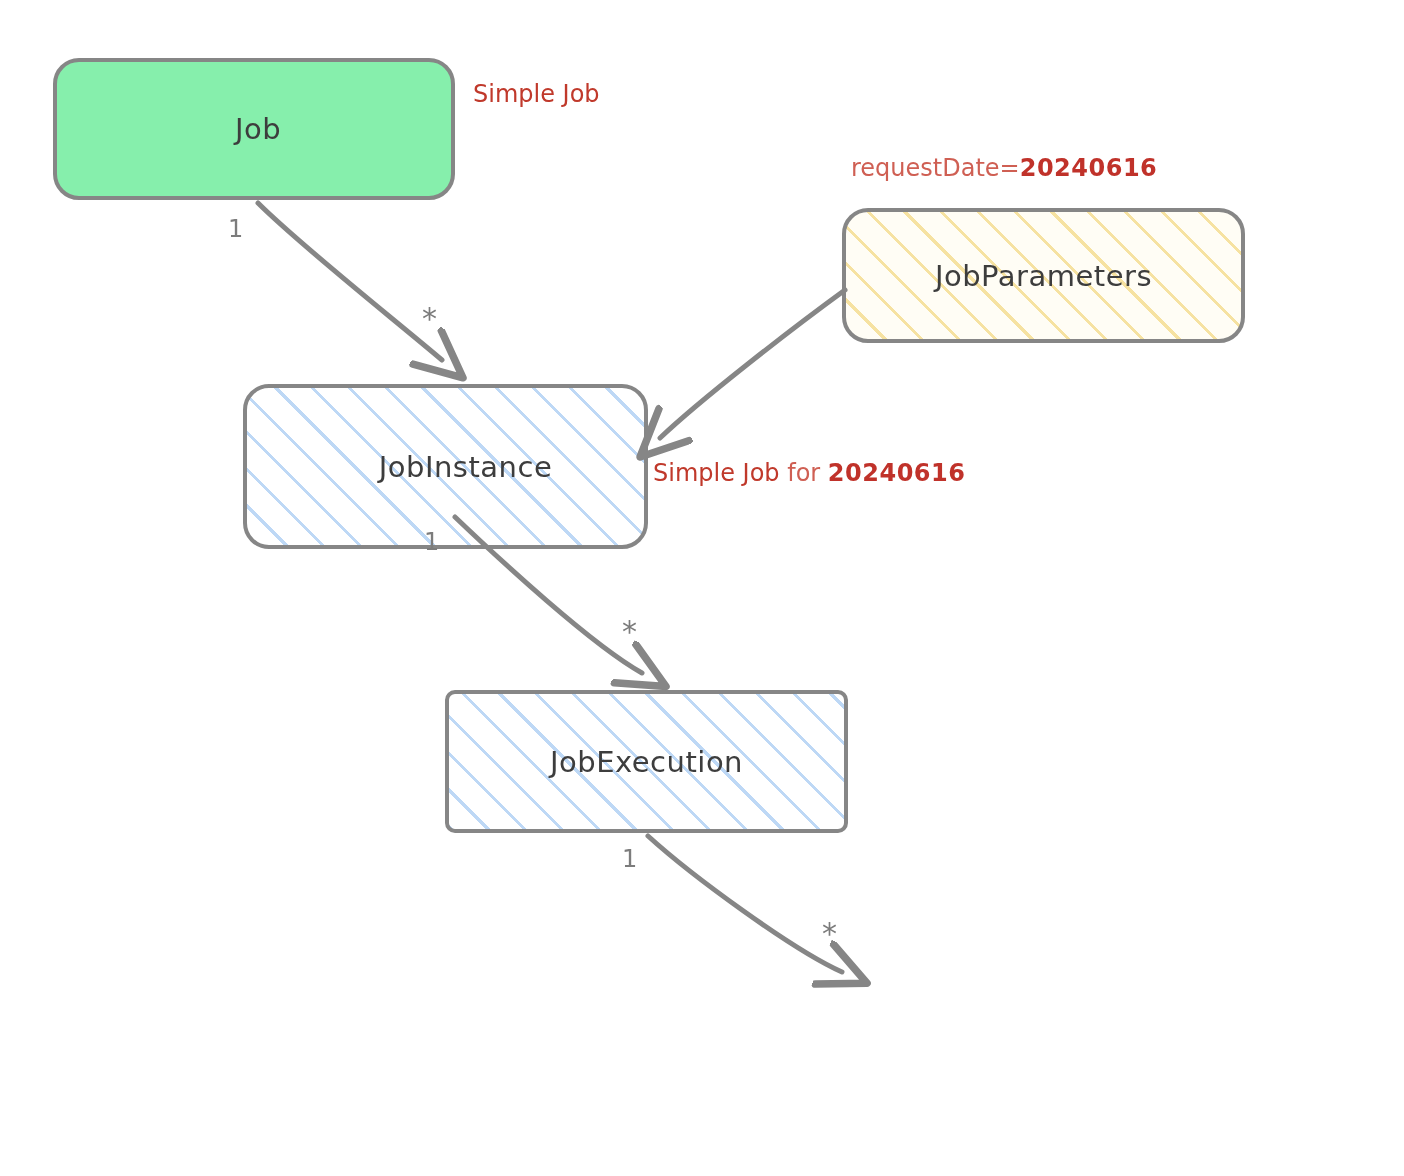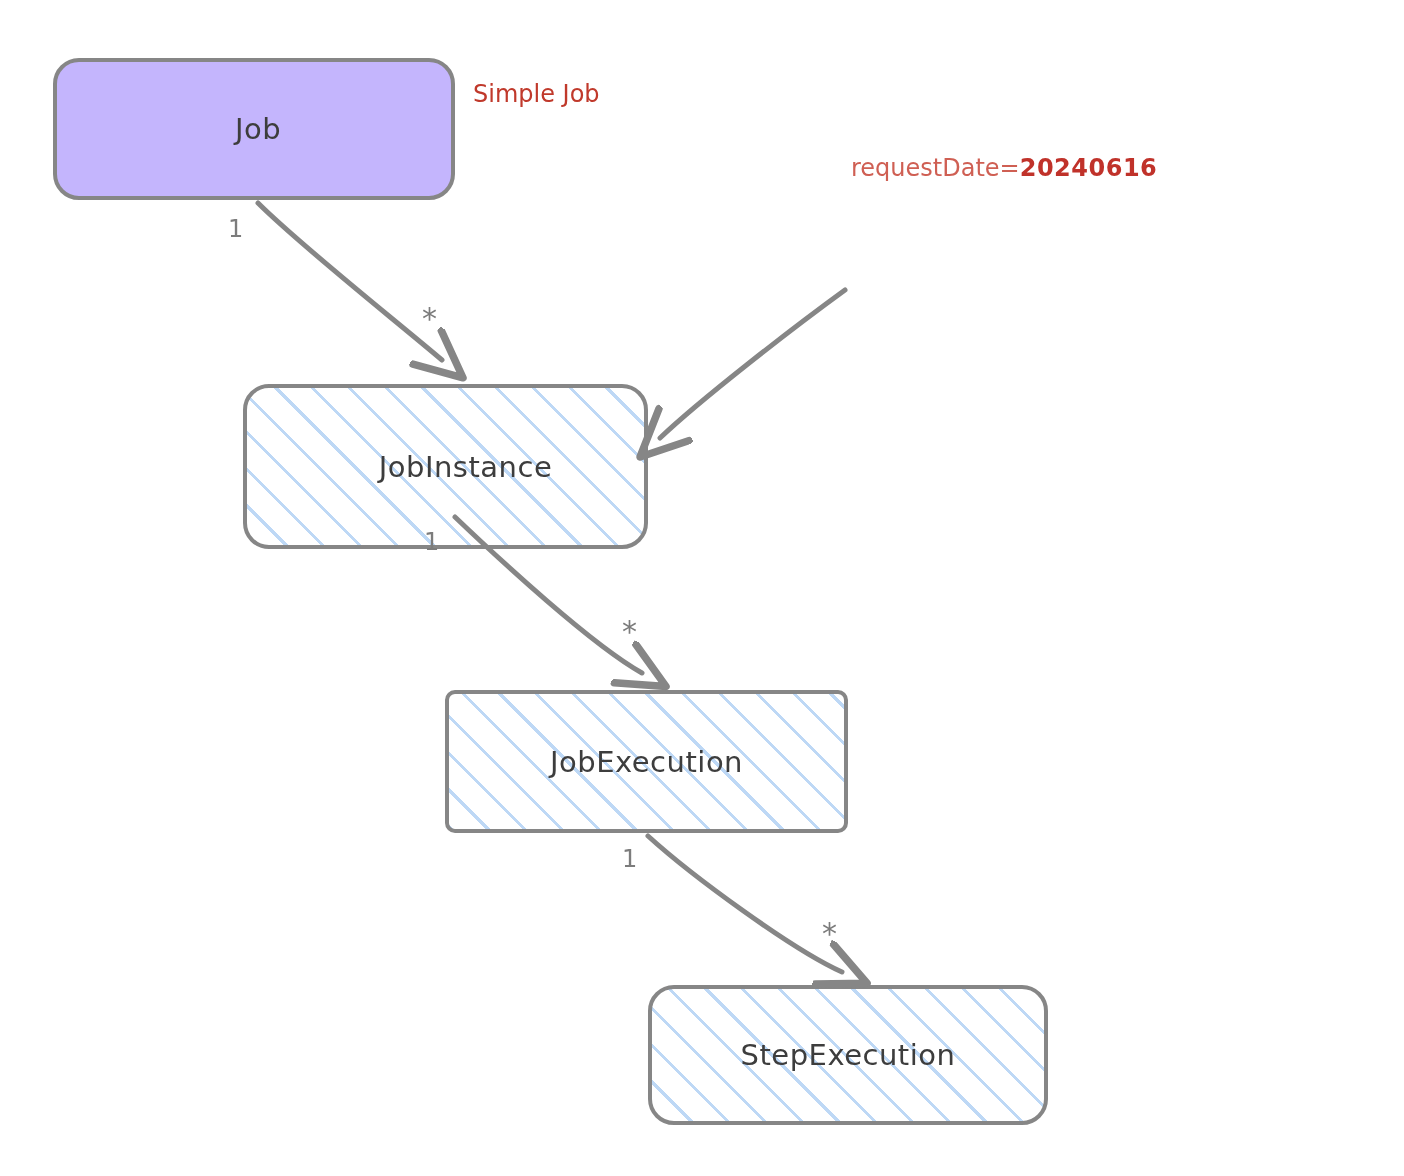--- a/index.html
+++ b/index.html
@@ -47,21 +47,21 @@
   }
   .hatch-yellow {
     background-color: #fffdf5;
     background-image: repeating-linear-gradient(
         45deg,
         rgba(245, 223, 152, 0.9) 0px,
         rgba(245, 223, 152, 0.9) 3px,
         rgba(255, 255, 255, 0) 3px,
         rgba(255, 255, 255, 0) 26px);
   }
-  .plain-white { background: #c4b5fd; padding-left: 8px; }
+  .plain-white { background: #86efac; padding-left: 8px; }
 
   
   .annot {
     position: absolute;
     font-family: "DejaVu Sans", sans-serif;
     font-size: 24px;
     color: #c0392b;
     white-space: nowrap;
     line-height: 1.35;
     z-index: 6;
@@ -115,41 +115,44 @@
 
     <g>
       <path d="M648,836 C692,876 793,950 842,972" fill="none" stroke="#868686" stroke-width="5" stroke-linecap="round" marker-end="url(#ah)"></path>
     </g>
   </svg>
 
   <div class="node plain-white" style="left:53px; top:58px; width:402px; height:142px;">
     <span class="node-label">Job</span>
   </div>
 
+  <div class="node hatch-yellow" style="left:842px; top:208px; width:403px; height:135px;">
+    <span class="node-label">JobParameters</span>
+  </div>
 
   <div class="node hatch-blue" style="left:243px; top:384px; width:405px; height:165px;padding-left:40px;">
     <span class="node-label">JobInstance</span>
   </div>
 
   <div class="node hatch-blue" style="left:445px; top:690px; width:403px; height:143px;border-radius:10px;">
     <span class="node-label">JobExecution</span>
   </div>
 
-  <div class="node hatch-blue" style="left:648px; top:985px; width:400px; height:140px;">
-    <span class="node-label">StepExecution</span>
-  </div>
 
   <div class="annot" style="left:473px; top:78px;">
     <span>Simple Job</span>
   </div>
 
   <div class="annot" style="left:851px; top:152px;">
     <span class="soft">requestDate=</span><span class="strong">20240616</span>
   </div>
 
+  <div class="annot" style="left:653px; top:457px;">
+    <span>Simple Job </span><span class="soft">for </span><span class="strong">20240616</span>
+  </div>
 
   <div class="annot" style="left:866px; top:694px;">
   </div>
 
   <div class="card" style="left:228px; top:215px;">1</div>
 
   <div class="card star" style="left:422px; top:305px;">*</div>
 
   <div class="card" style="left:424px; top:528px;">1</div>
 

